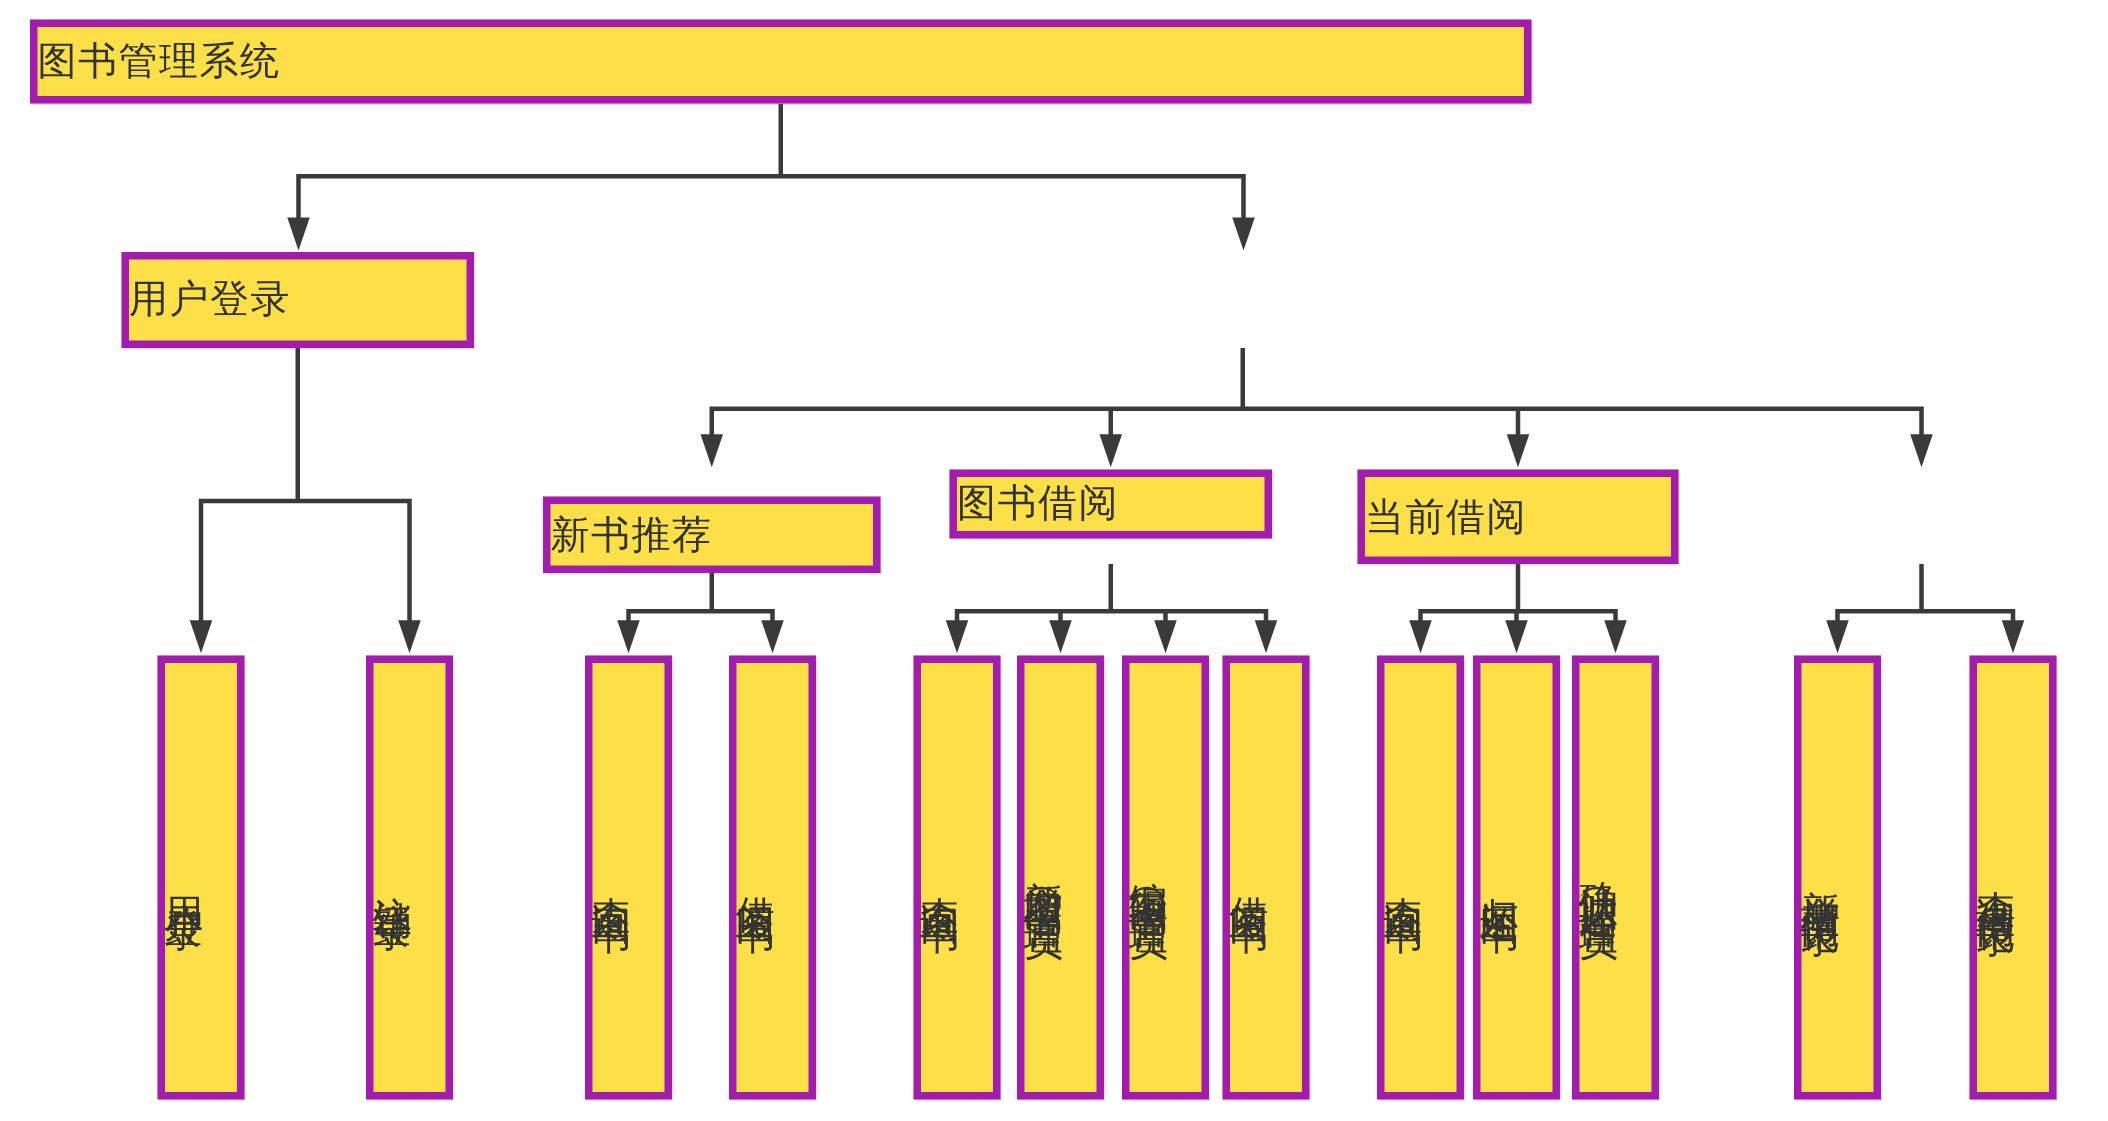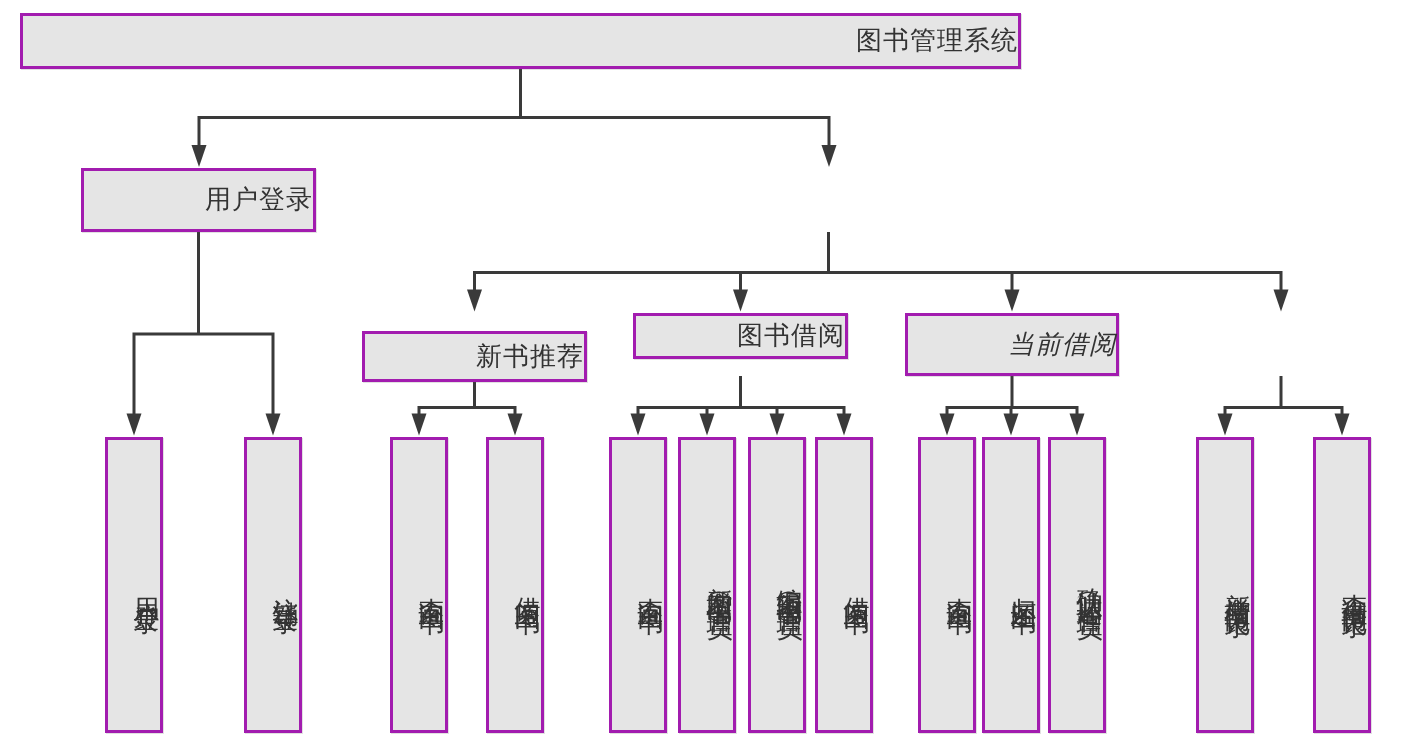--- a/index.html
+++ b/index.html
@@ -2,23 +2,23 @@
 <html><head>
 <meta charset="utf-8">
 <style>
   html,body{margin:0;padding:0;background:#ffffff;}
   .stage{
     position:relative;width:1405px;height:747px;background:#ffffff;overflow:hidden;
     font-family:"Liberation Sans","DejaVu Sans",sans-serif;
   }
   .wires{position:absolute;left:0;top:0;width:1405px;height:747px;display:block;}
   .box{
-    position:absolute;box-sizing:border-box;background:#e5e5e5;
-    border:3px solid #a21caf;color:#333333;
-    display:flex;align-items:center;justify-content:flex-end;
+    position:absolute;box-sizing:border-box;background:#fde047;
+    border:5px solid #a21caf;color:#333333;
+    display:flex;align-items:center;justify-content:flex-start;
     box-shadow:1px 1px 0 rgba(90,90,90,0.18);
   }
   .hbox span{
     font-size:26px;letter-spacing:1px;white-space:nowrap;line-height:1.2;
   }
   .leaf > span{
     display:block;
     writing-mode:vertical-lr;
     text-orientation:mixed;
     font-size:26px;line-height:1;letter-spacing:4px;white-space:nowrap;
@@ -85,21 +85,21 @@
   <div class="box hbox" style="left:81px;top:168px;width:235px;height:64px;">
     <span>用户登录</span>
   </div>
 
   <div class="box hbox" style="left:362px;top:331px;width:225px;height:51px;">
     <span>新书推荐</span>
   </div>
   <div class="box hbox" style="left:633px;top:313px;width:215px;height:46px;">
     <span>图书借阅</span>
   </div>
-  <div class="box hbox" style="left:905px;top:313px;width:214px;height:63px;font-style:italic;">
+  <div class="box hbox" style="left:905px;top:313px;width:214px;height:63px;">
     <span>当前借阅</span>
   </div>
 
   <div class="box leaf" style="left:105px;top:437px;width:58px;height:296px;">
     <span>用户登录</span>
   </div>
   <div class="box leaf" style="left:244px;top:437px;width:58px;height:296px;">
     <span>注销登录</span>
   </div>
 

